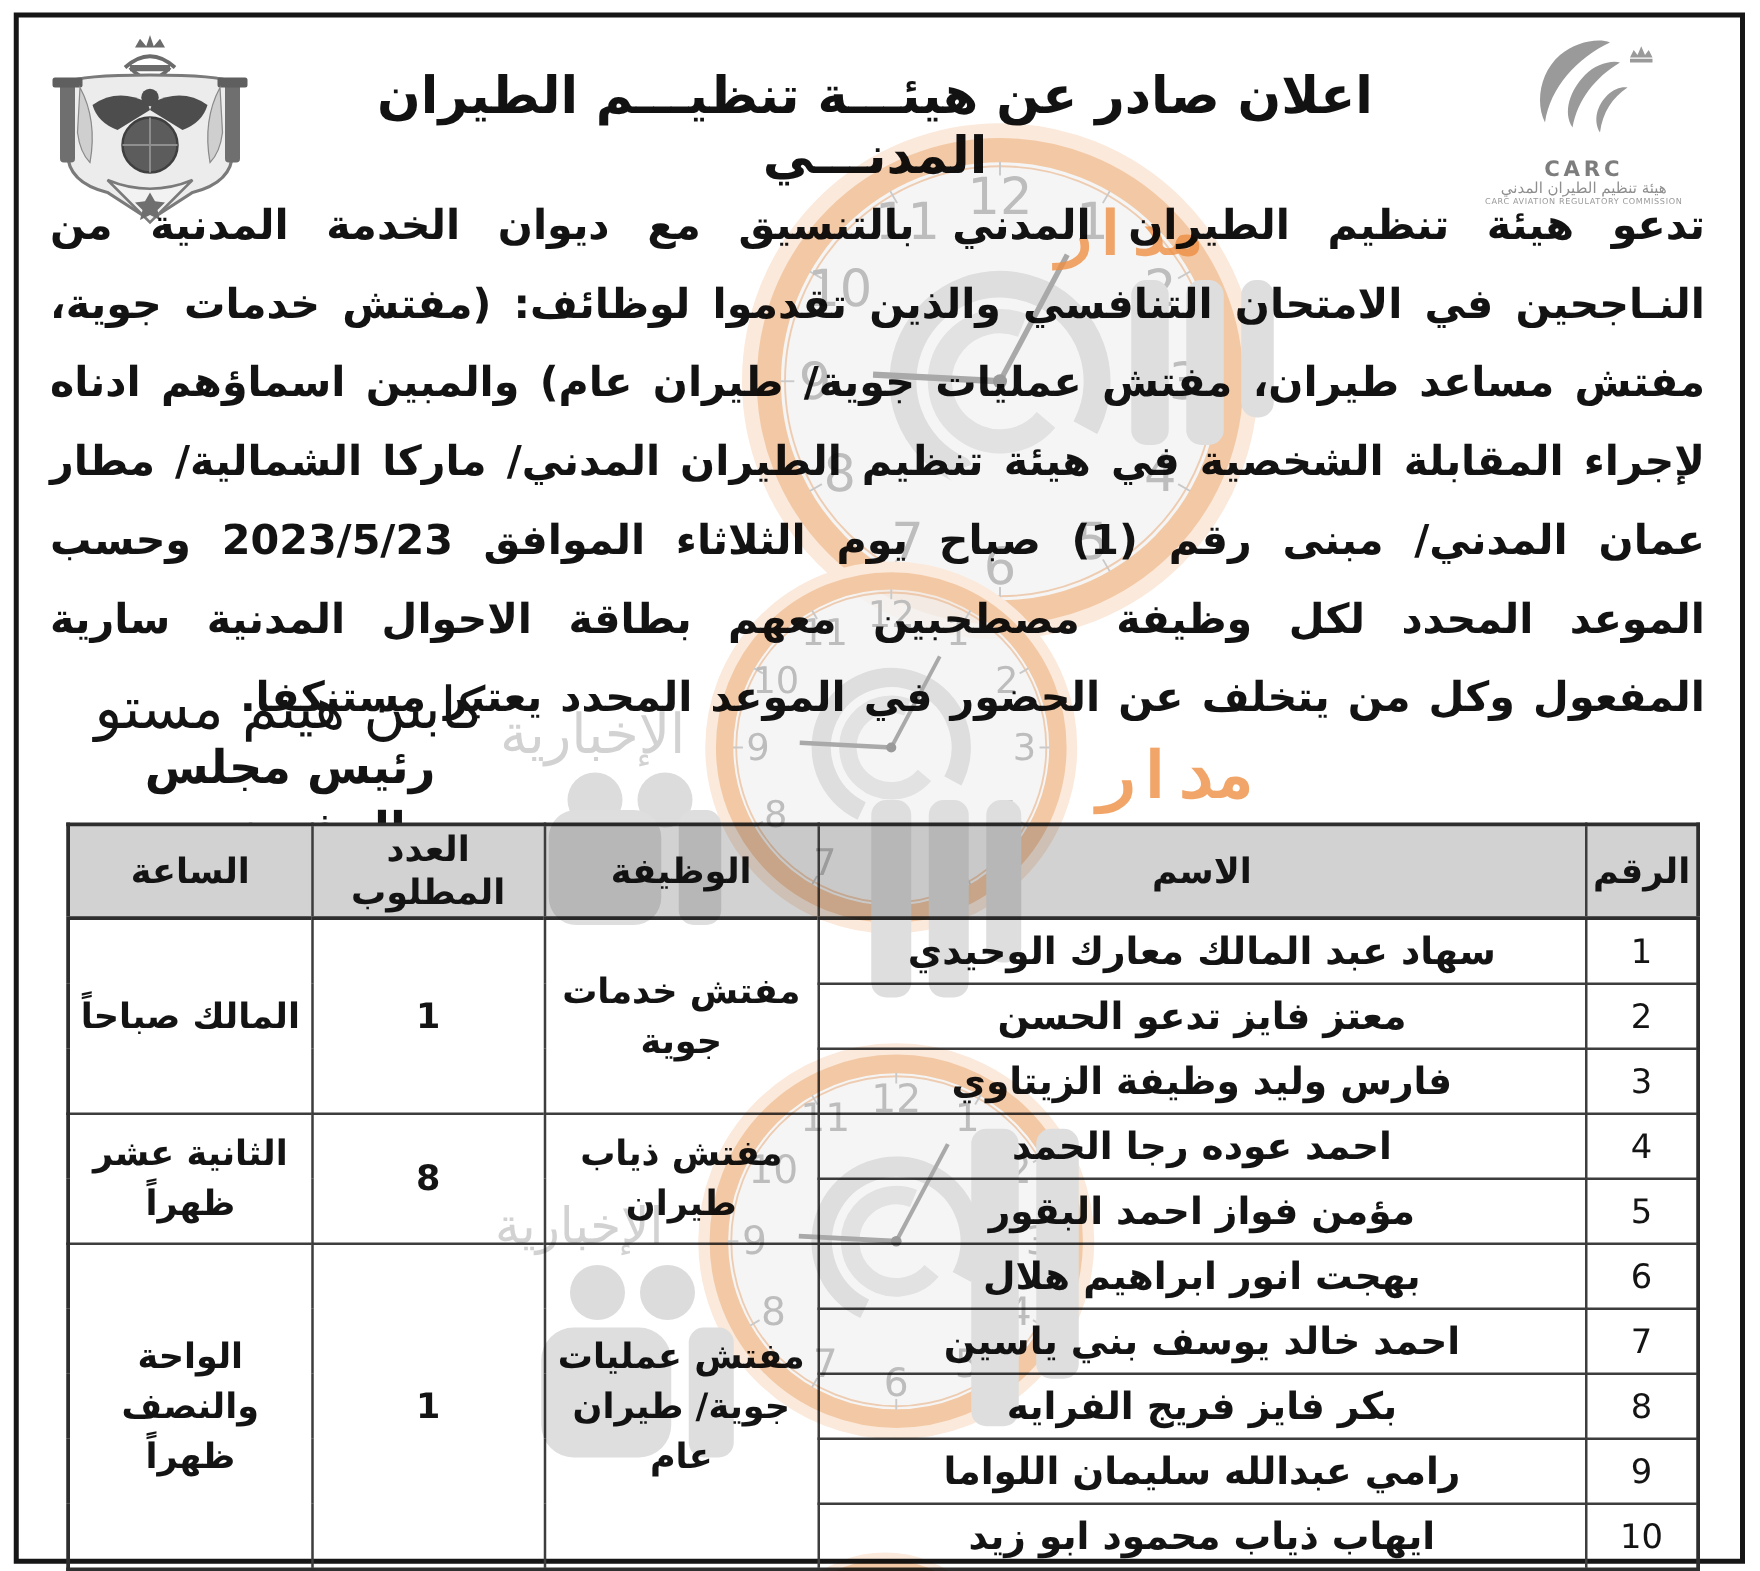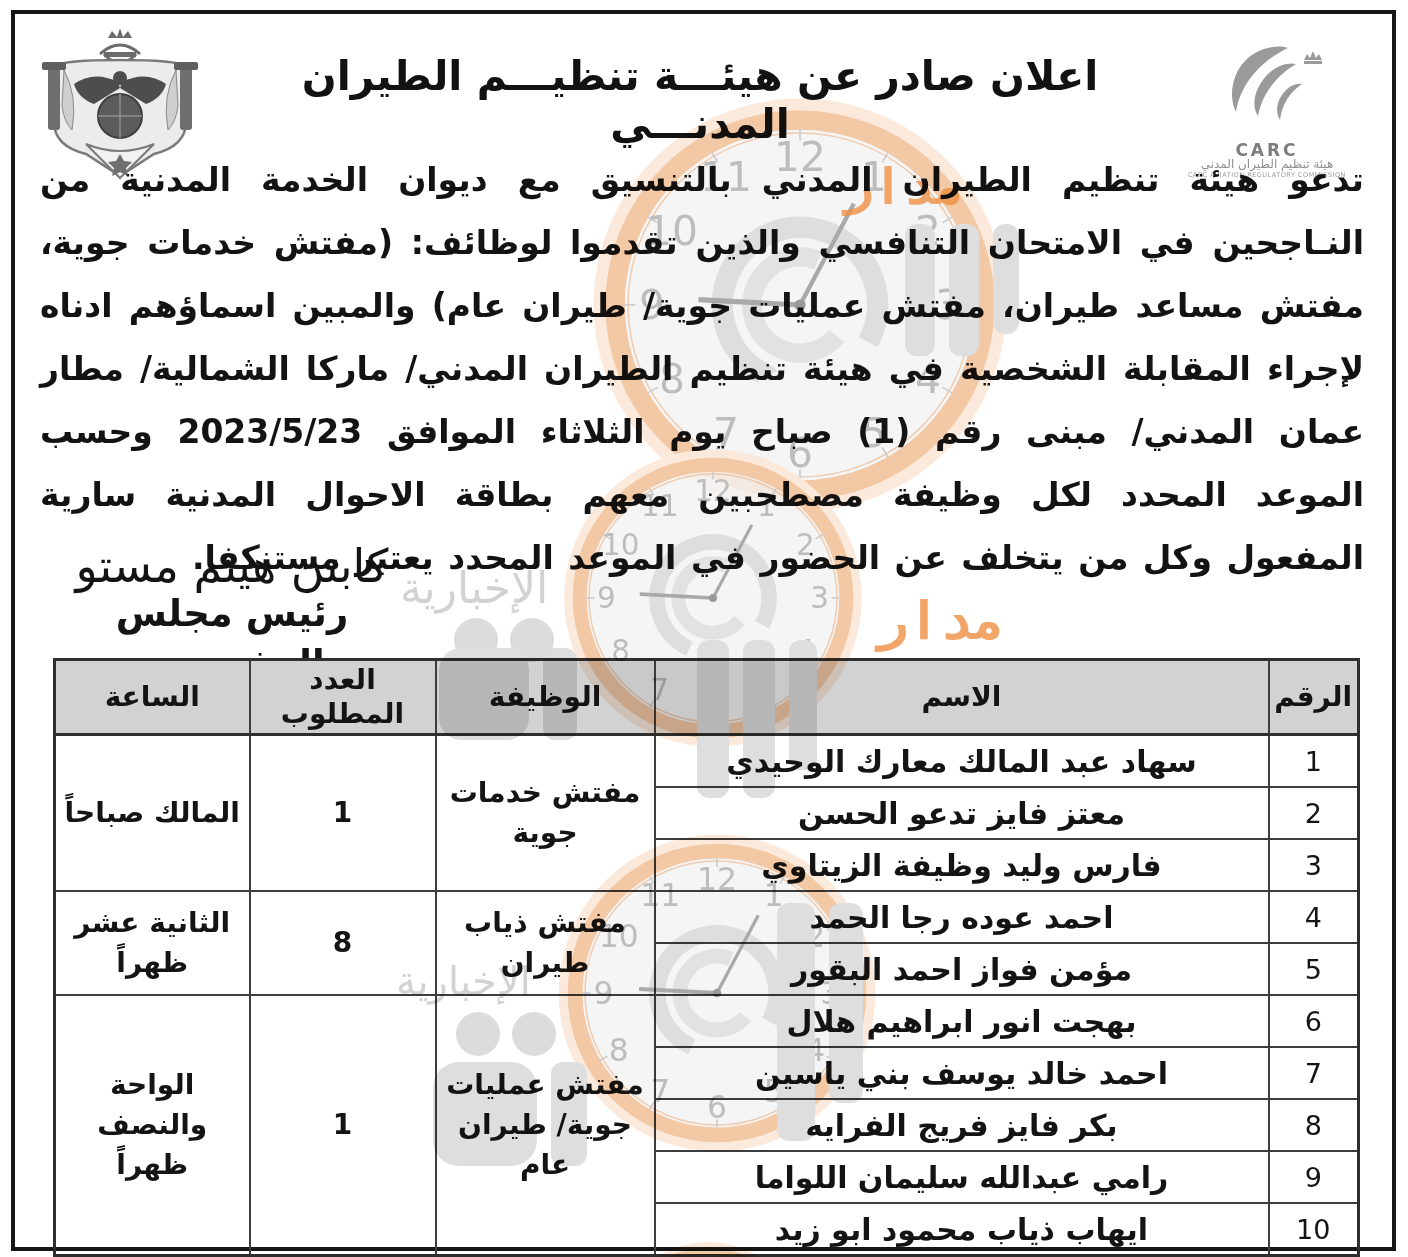--- a/index.html
+++ b/index.html
@@ -2,21 +2,21 @@
 <html lang="ar"><head>
 <meta charset="utf-8">
 <style>
   html,body{margin:0;padding:0;background:#fff;}
   .page{position:relative;width:1408px;height:1257px;background:#ffffff;overflow:hidden;
         font-family:"DejaVu Sans",sans-serif;color:#141414;}
   .frame{position:absolute;left:11px;top:10px;width:1377px;height:1233px;border:4px solid #161616;}
 
   
   .coa{position:absolute;left:34px;top:26px;width:172px;height:168px;}
-  .carc{position:absolute;left:1188px;top:46px;width:158px;text-align:center;}
+  .carc{position:absolute;left:1188px;top:32px;width:158px;text-align:center;}
   .carc .acronym{font-weight:bold;font-size:17px;letter-spacing:3px;color:#7d7d7d;line-height:16px;}
   .carc .ar{font-size:12px;color:#8e8e8e;line-height:13px;}
   .carc .en{font-size:6.5px;color:#9a9a9a;letter-spacing:.5px;line-height:9px;}
   .title{position:absolute;left:260px;top:52px;width:880px;text-align:center;direction:rtl;
          font-size:41px;font-weight:bold;color:#121212;}
 
   
   .para{position:absolute;right:44px;left:40px;top:148px;direction:rtl;text-align:justify;
         font-size:33px;line-height:63px;font-weight:600;color:#131313;word-spacing:3px;}
 

